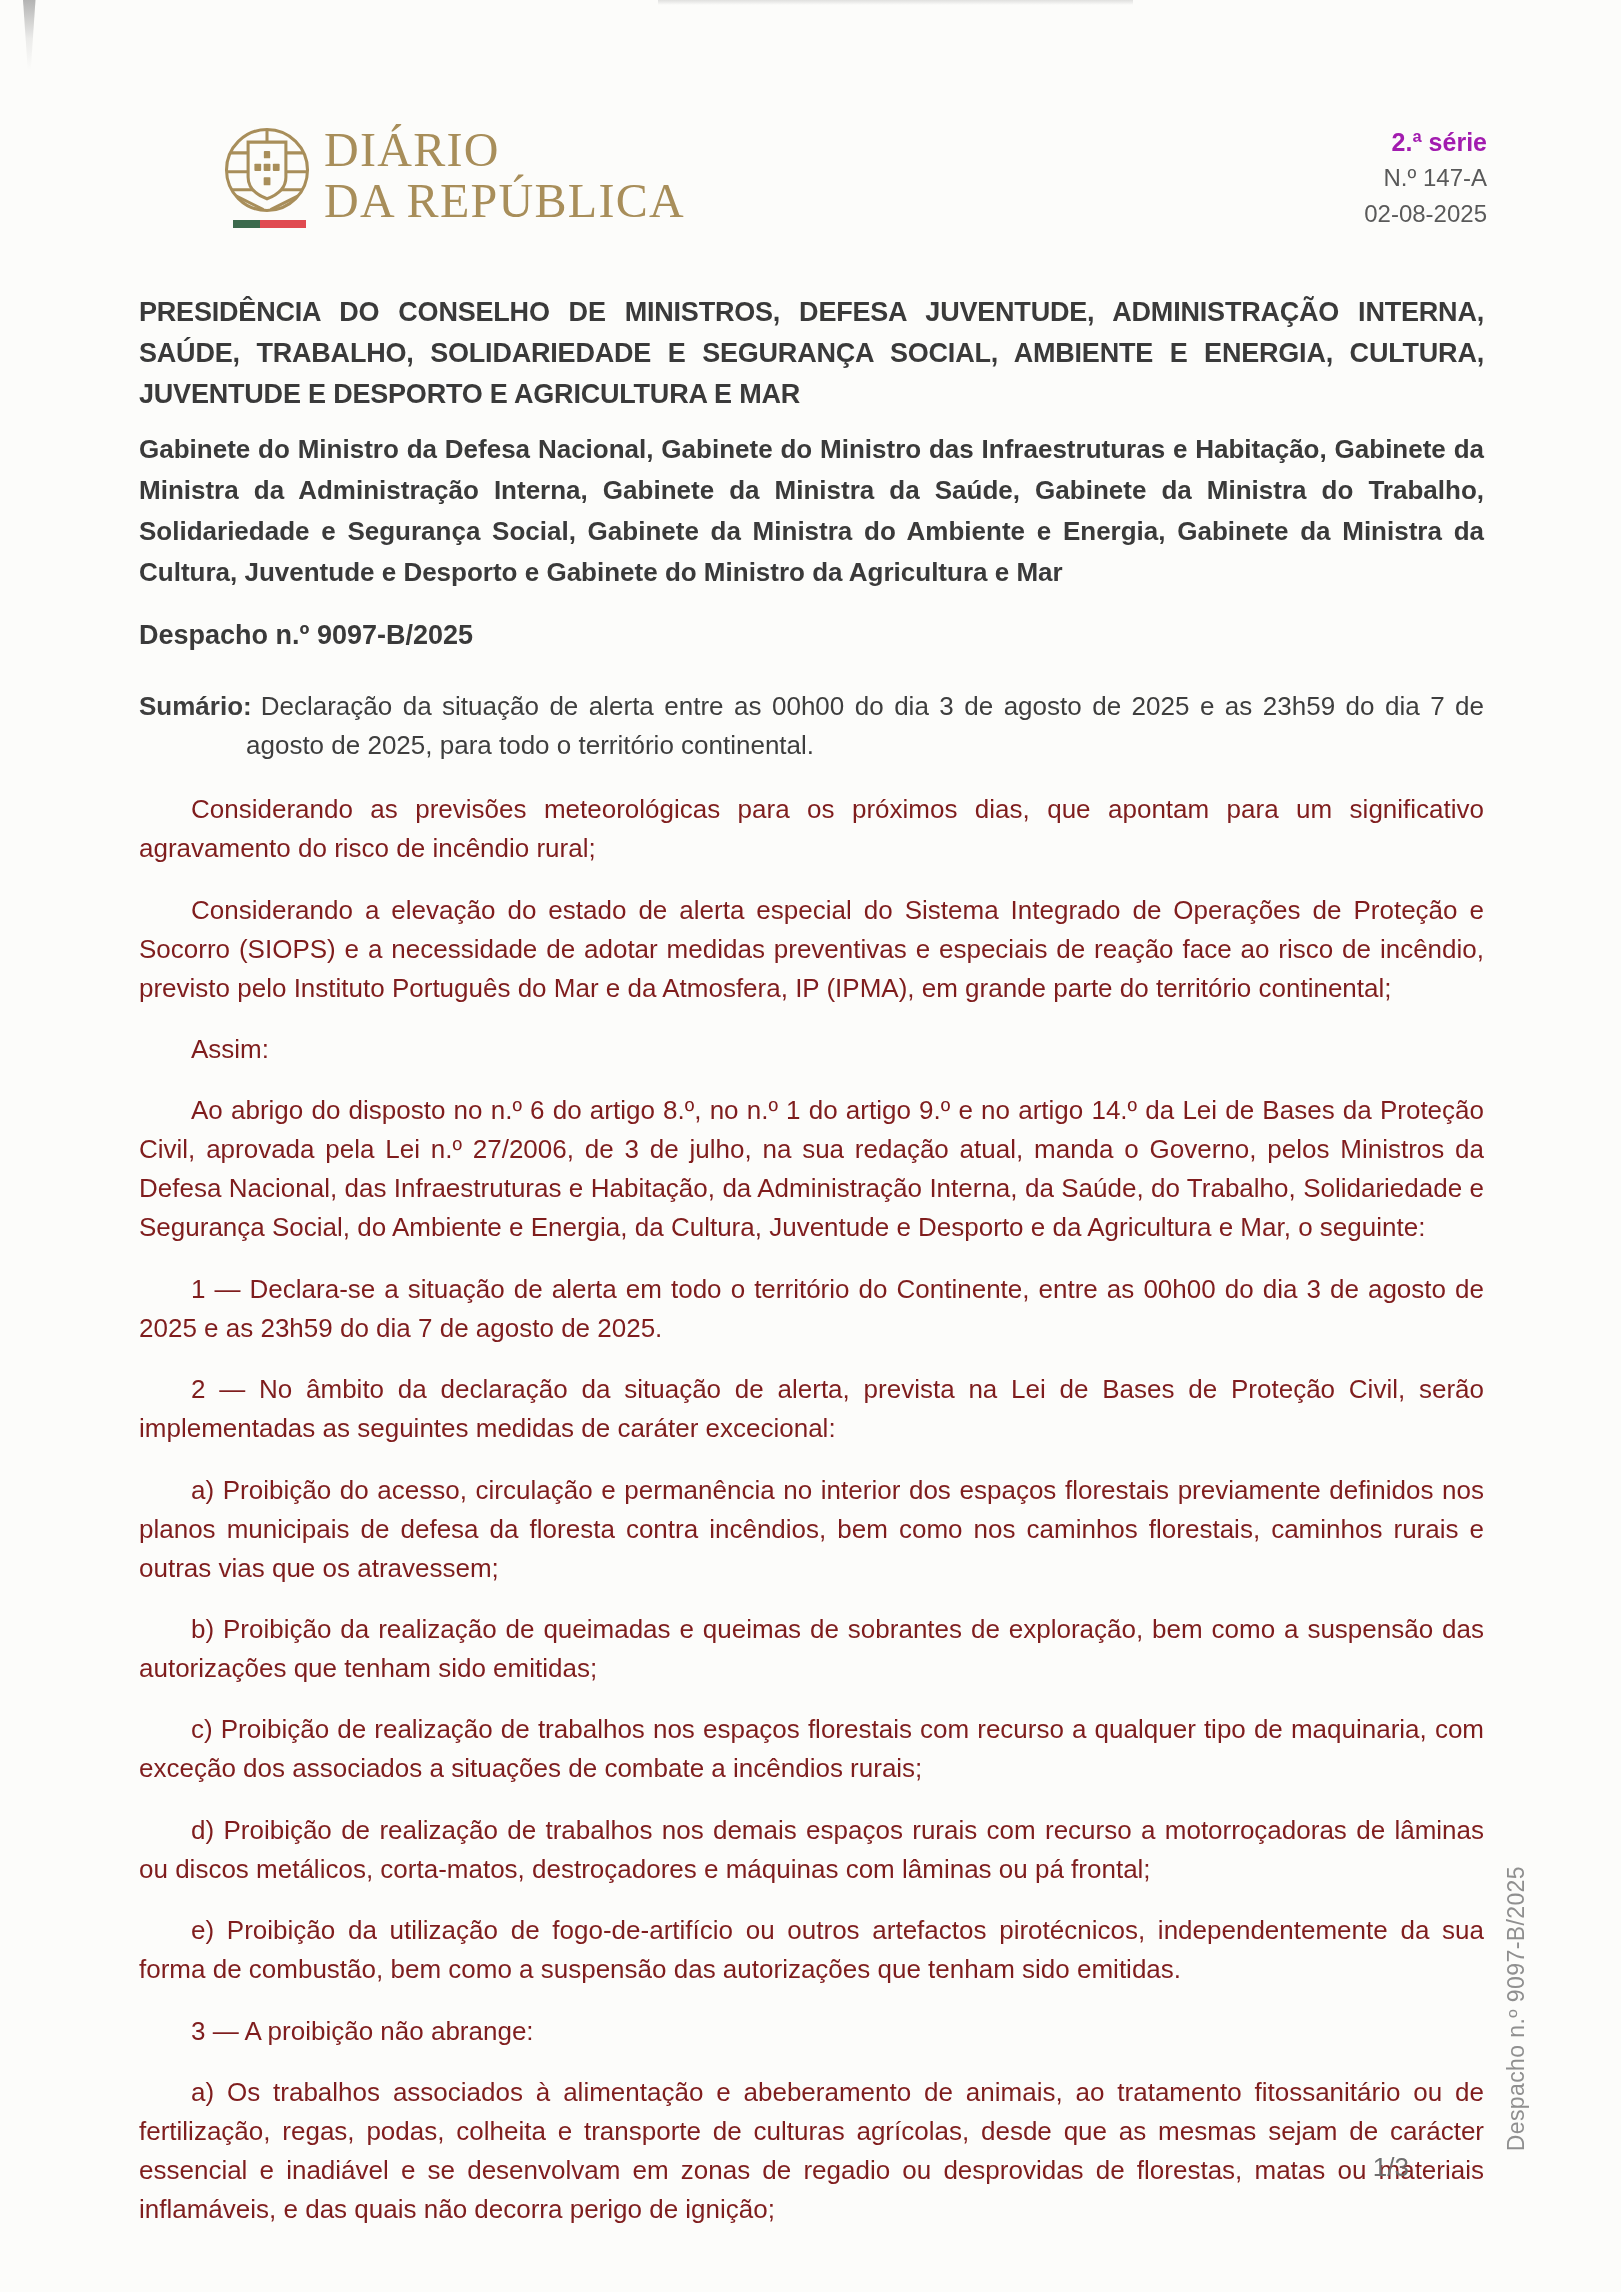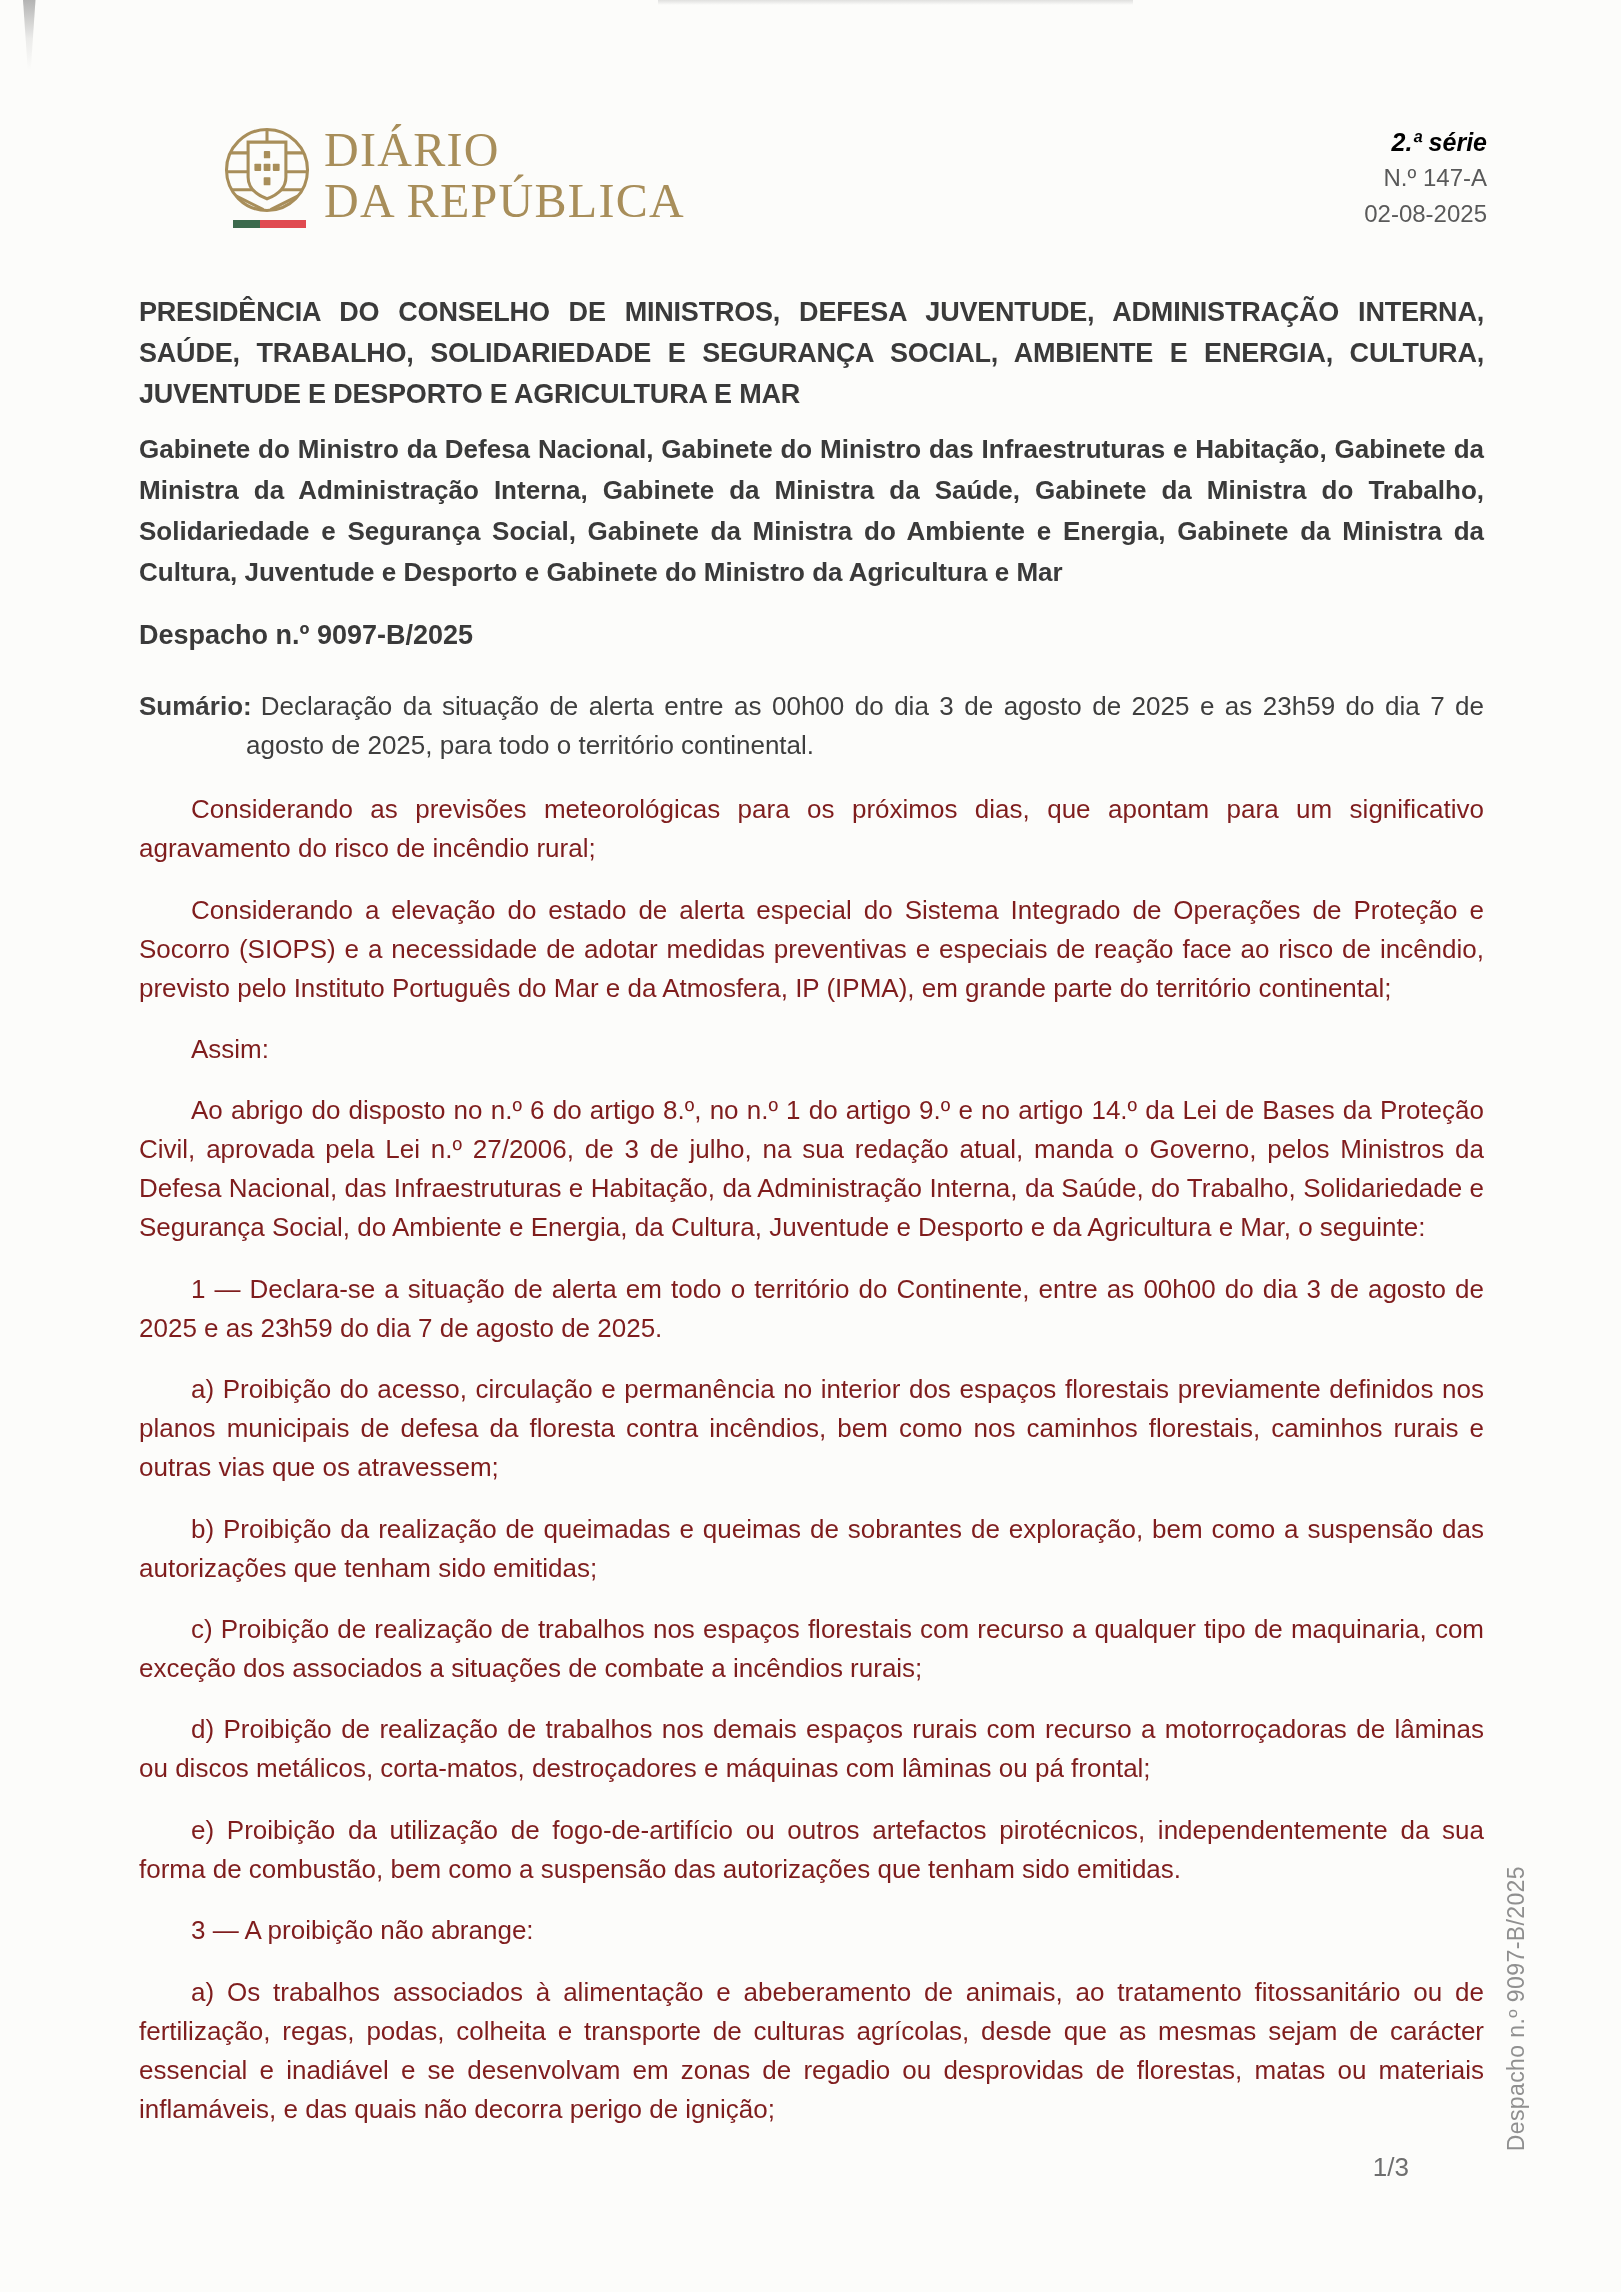--- a/index.html
+++ b/index.html
@@ -27,21 +27,21 @@
   .logo-flag-green{width:38%;height:100%;background:#3c6a4d;}
   .logo-flag-red{width:62%;height:100%;background:#e04a50;}
 
   .wordmark{
     position:absolute;left:324px;top:124px;
     font-family:"Liberation Serif","DejaVu Serif",serif;
     color:#a88e5a;font-size:48px;line-height:51px;letter-spacing:1.3px;
   }
 
   .header-meta{position:absolute;top:124px;right:134px;text-align:right;line-height:36px;}
-  .header-meta .series{color:#000000;font-size:25px;font-weight:bold;font-style:italic;}
+  .header-meta .series{color:#a21caf;font-size:25px;font-weight:bold;}
   .header-meta .number,.header-meta .date{color:#595959;font-size:24px;}
 
   
   .content{position:absolute;left:139px;top:292px;width:1345px;}
   .justify{text-align:justify;}
   .ministries-heading{
     font-weight:bold;font-size:27px;line-height:41px;color:#3a3a3a;
     letter-spacing:-0.2px;margin:0 0 14.3px 0;
   }
   .cabinets{
@@ -122,20 +122,21 @@
 
   <p class="despacho-number">Despacho n.º 9097-B/2025</p>
 
   <p class="summary justify"><span class="summary-label">Sumário:</span><span>Declaração da situação de alerta entre as 00h00 do dia 3 de agosto de 2025 e as 23h59 do dia 7 de agosto de 2025, para todo o território continental.</span></p>
 
   <p class="body-para justify">Considerando as previsões meteorológicas para os próximos dias, que apontam para um significativo agravamento do risco de incêndio rural;</p>
   <p class="body-para justify">Considerando a elevação do estado de alerta especial do Sistema Integrado de Operações de Proteção e Socorro (SIOPS) e a necessidade de adotar medidas preventivas e especiais de reação face ao risco de incêndio, previsto pelo Instituto Português do Mar e da Atmosfera, IP (IPMA), em grande parte do território continental;</p>
   <p class="body-para justify">Assim:</p>
   <p class="body-para justify">Ao abrigo do disposto no n.º 6 do artigo 8.º, no n.º 1 do artigo 9.º e no artigo 14.º da Lei de Bases da Proteção Civil, aprovada pela Lei n.º 27/2006, de 3 de julho, na sua redação atual, manda o Governo, pelos Ministros da Defesa Nacional, das Infraestruturas e Habitação, da Administração Interna, da Saúde, do Trabalho, Solidariedade e Segurança Social, do Ambiente e Energia, da Cultura, Juventude e Desporto e da Agricultura e Mar, o seguinte:</p>
   <p class="body-para justify">1 — Declara-se a situação de alerta em todo o território do Continente, entre as 00h00 do dia 3 de agosto de 2025 e as 23h59 do dia 7 de agosto de 2025.</p>
+  <p class="body-para justify">2 — No âmbito da declaração da situação de alerta, prevista na Lei de Bases de Proteção Civil, serão implementadas as seguintes medidas de caráter excecional:</p>
   <p class="body-para justify">a) Proibição do acesso, circulação e permanência no interior dos espaços florestais previamente definidos nos planos municipais de defesa da floresta contra incêndios, bem como nos caminhos florestais, caminhos rurais e outras vias que os atravessem;</p>
   <p class="body-para justify">b) Proibição da realização de queimadas e queimas de sobrantes de exploração, bem como a suspensão das autorizações que tenham sido emitidas;</p>
   <p class="body-para justify">c) Proibição de realização de trabalhos nos espaços florestais com recurso a qualquer tipo de maquinaria, com exceção dos associados a situações de combate a incêndios rurais;</p>
   <p class="body-para justify">d) Proibição de realização de trabalhos nos demais espaços rurais com recurso a motorroçadoras de lâminas ou discos metálicos, corta-matos, destroçadores e máquinas com lâminas ou pá frontal;</p>
   <p class="body-para justify">e) Proibição da utilização de fogo-de-artifício ou outros artefactos pirotécnicos, independentemente da sua forma de combustão, bem como a suspensão das autorizações que tenham sido emitidas.</p>
   <p class="body-para justify">3 — A proibição não abrange:</p>
   <p class="body-para justify">a) Os trabalhos associados à alimentação e abeberamento de animais, ao tratamento fitossanitário ou de fertilização, regas, podas, colheita e transporte de culturas agrícolas, desde que as mesmas sejam de carácter essencial e inadiável e se desenvolvam em zonas de regadio ou desprovidas de florestas, matas ou materiais inflamáveis, e das quais não decorra perigo de ignição;</p>
 </div>
 
 <div class="sidebar-vertical">Despacho n.º 9097-B/2025</div>

